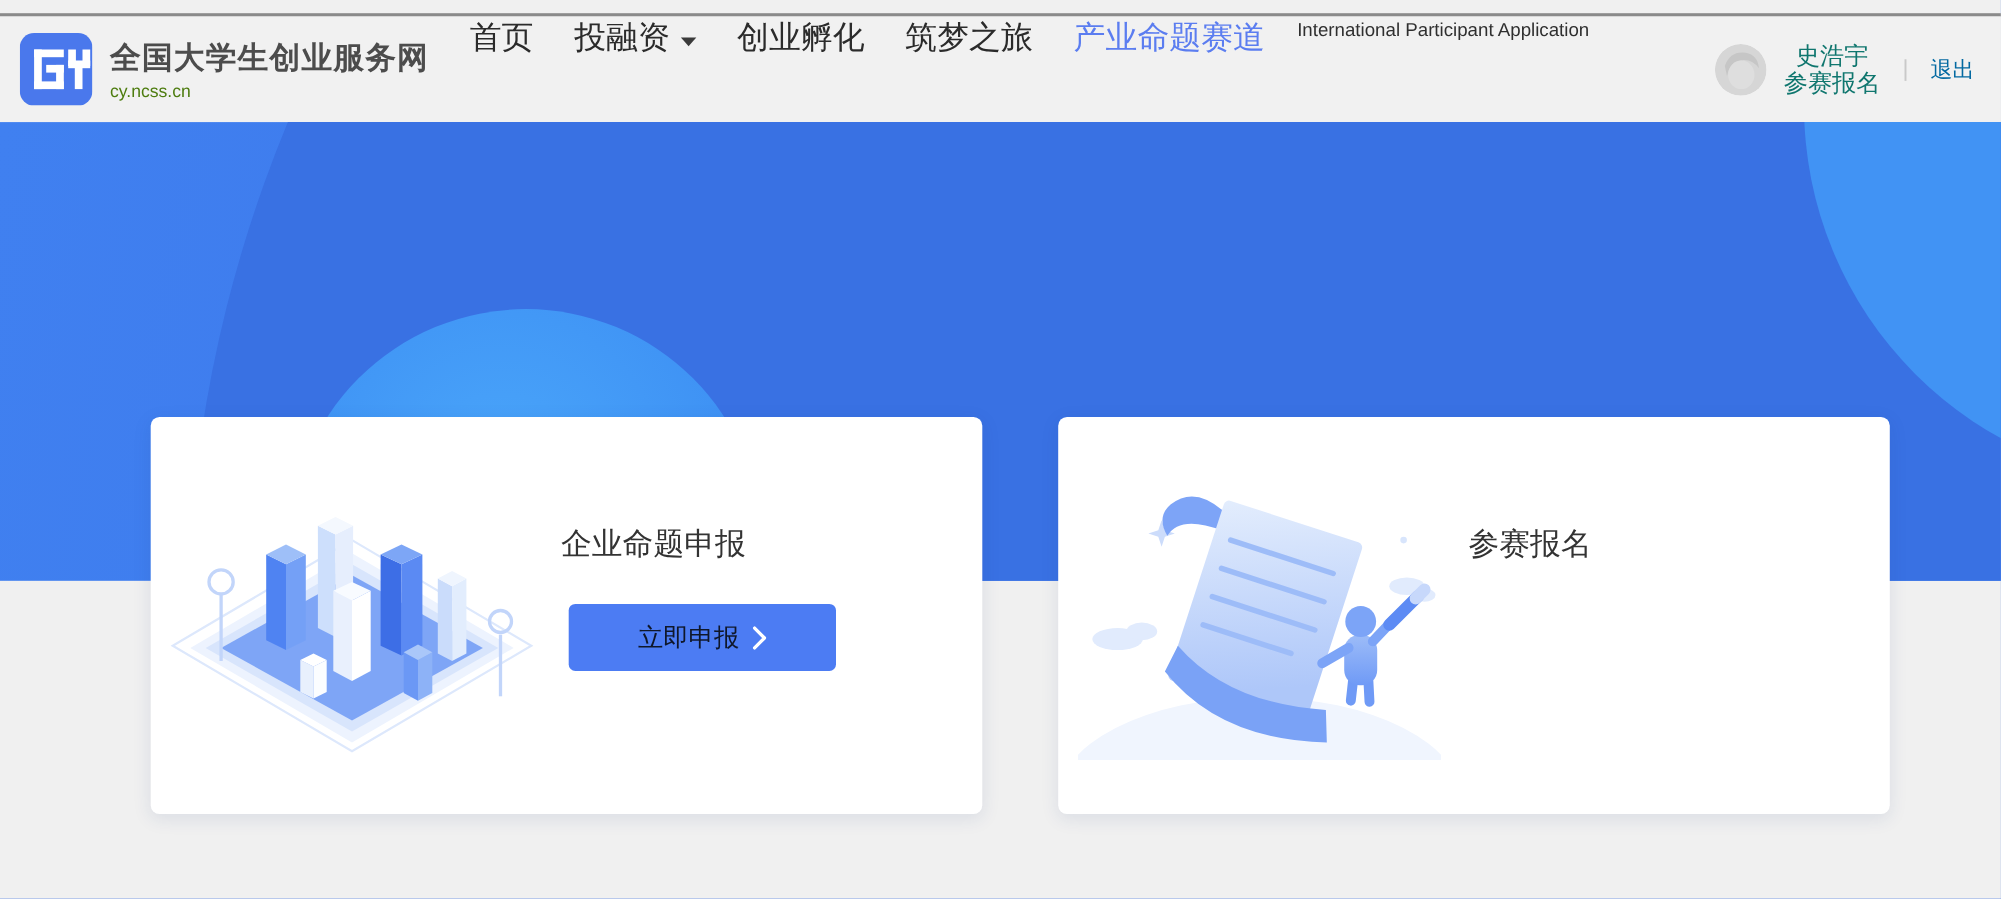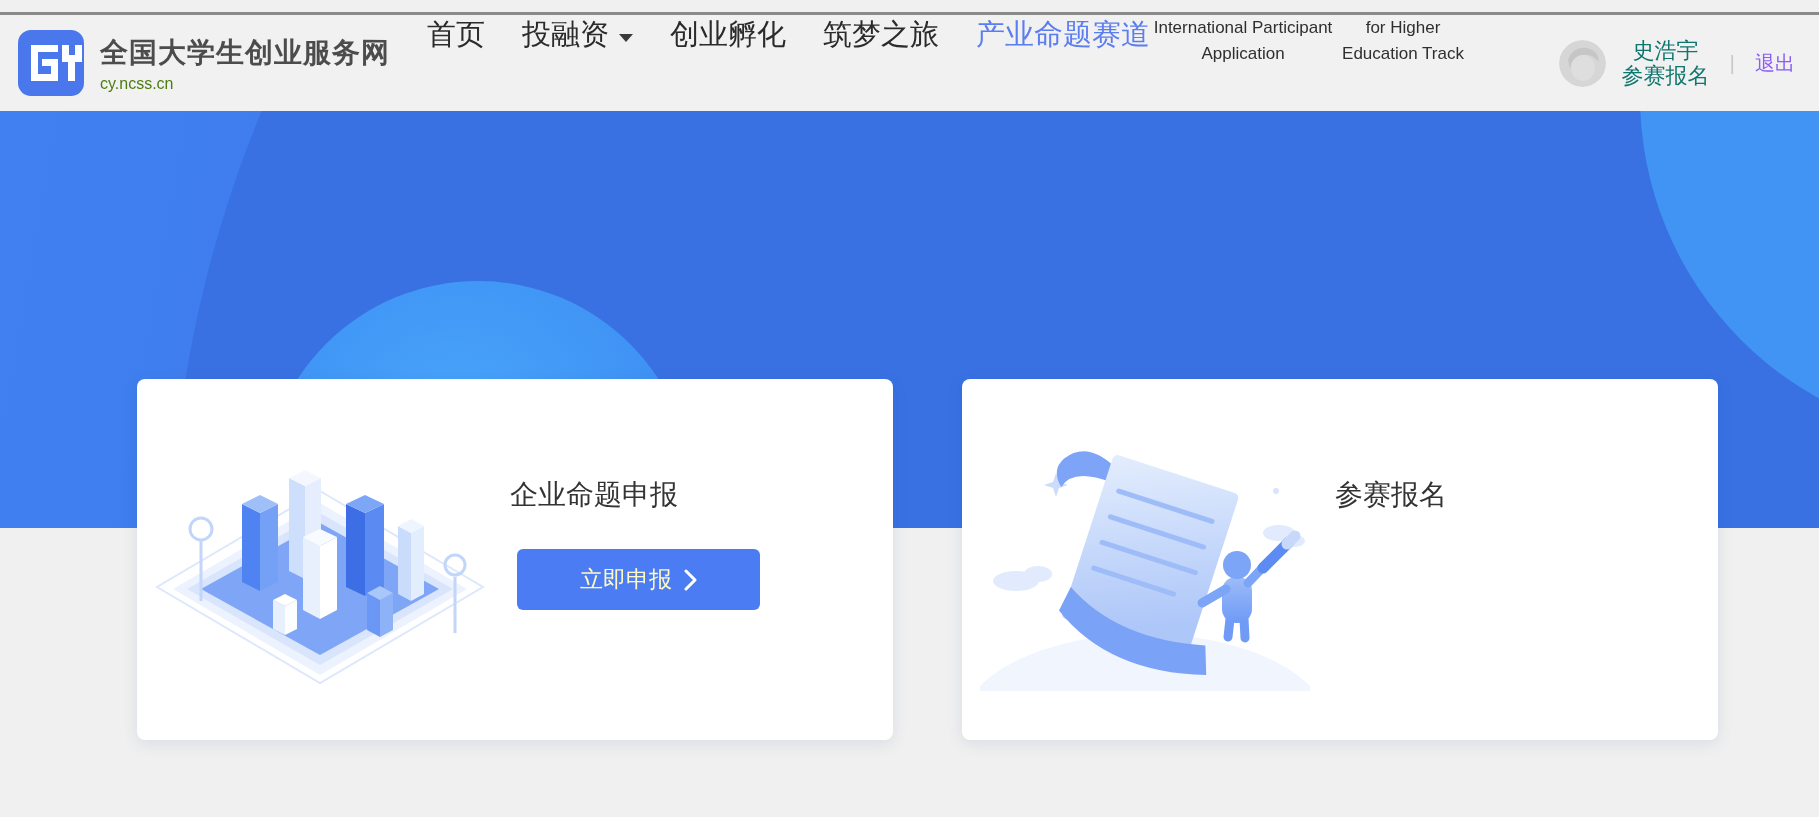--- a/index.html
+++ b/index.html
@@ -36,21 +36,21 @@
   .intl-link {
     position:absolute; left:1152px; top:0; height:99px; width:320px;
     display:flex; flex-direction:row; justify-content:center;
     text-align:center; font-size:17px; line-height:26px; color:#2f2f2f; cursor:pointer;
   }
 
   .user-area { position:absolute; right:24px; top:0; height:96px; display:flex; align-items:center; gap:16px; }
   .avatar { width:47px; height:47px; border-radius:50%; overflow:hidden; cursor:pointer; flex:0 0 47px; }
   .user-names { text-align:center; font-size:22px; line-height:25px; color:#0f766e; cursor:pointer; white-space:nowrap; }
   .user-divider { color:#c9c9c9; font-size:21px; margin:0 4px; }
-  .logout { font-size:20px; color:#8b5cf6; cursor:pointer; white-space:nowrap; }
+  .logout { font-size:20px; color:#0369a1; cursor:pointer; white-space:nowrap; }
 
   
   .banner {
     position:absolute; left:0; top:99px; width:1819px; height:417px;
     background:linear-gradient(100deg,#4080f0 0%,#3c76e9 55%,#3e82f0 100%);
     overflow:hidden;
   }
   .deco-circle-left {
     position:absolute; left:170px; top:-740px; width:2400px; height:2400px;
     border-radius:50%; background:#3971e3;
@@ -71,21 +71,21 @@
     box-shadow:0 4px 16px rgba(30,60,130,0.10);
   }
   .card-1 { left:112px;margin-left:25px; }
   .card-2 { left:962px; }
   .card-illustration { position:absolute; left:18px; top:50px; width:330px; height:262px; }
   .card-title { position:absolute; left:373px; top:97px; font-size:28px; color:#333; }
   .card-button {
     position:absolute; left:380px; top:170px; width:243px; height:61px;
     background:#4c7cf3; border:none; border-radius:6px; cursor:pointer;
     display:flex; align-items:center; justify-content:center; gap:12px;
-    color:#fef9c3; font-size:23px;
+    color:#0f172a; font-size:23px;
     font-family:"Liberation Sans","DejaVu Sans",sans-serif;
   }
   .chev { display:block; margin-top:1px; }
 </style>
 </head>
 <body>
 
 <div class="page">
 
   <div class="top-strip"></div>
@@ -121,21 +121,20 @@
         <span>投融资</span>
         <span class="caret-down"></span>
       </a>
       <a class="nav-item">创业孵化</a>
       <a class="nav-item">筑梦之旅</a>
       <a class="nav-item active">产业命题赛道</a>
     </nav>
 
     <a class="intl-link">
       <span>International Participant Application</span>
-      <span>for Higher Education Track</span>
     </a>
 
     <div class="user-area">
       <span class="avatar">
         <svg width="47" height="47" viewBox="0 0 47 47">
           <circle cx="23.5" cy="23.5" r="23.5" fill="#d6d6d6"></circle>
           <path d="M9 20 Q14 6 28 8 Q39 10 40 22 Q33 13 23 15 Q13 17 11 29 Z" fill="#c6c6c6"></path>
           <ellipse cx="24" cy="28" rx="12" ry="13" fill="#dedede"></ellipse>
         </svg>
       </span>

